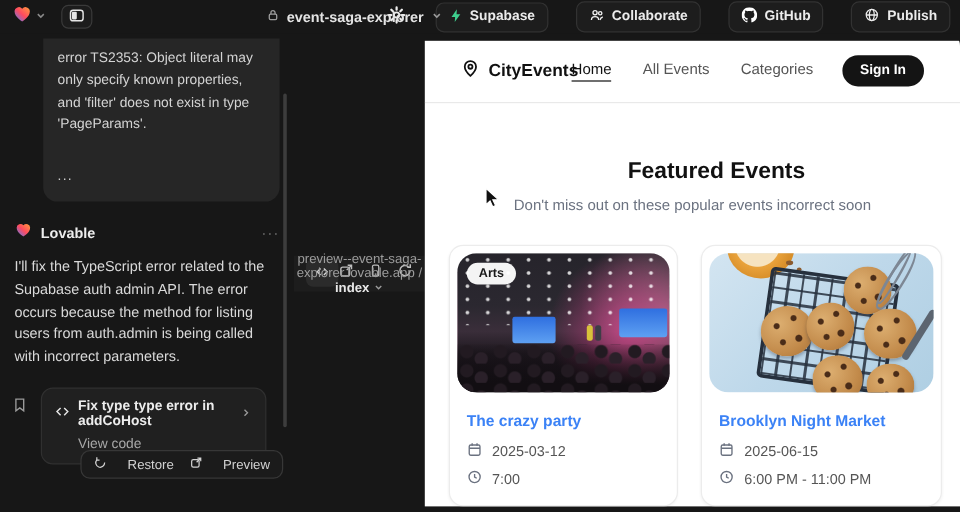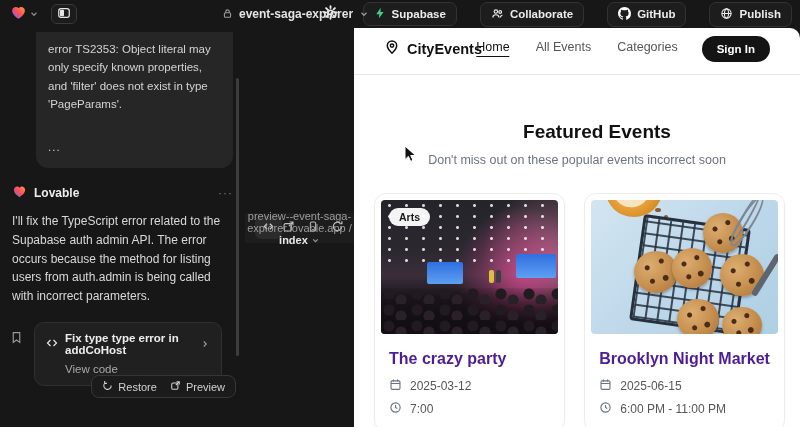--- a/index.html
+++ b/index.html
@@ -35,21 +35,21 @@
   .more-dots { margin-left:auto; color:#7a7a7a; font-size:12px; letter-spacing:1px; }
   .para { margin:9px 2px 0 2px; font-size:12px; line-height:1.57; color:#d9d9d9; }
   .fix-wrap { position:relative; margin:16px 0 0 24px; width:188px; }
   .bookmark { position:absolute; left:-24px; top:8px; color:#9a9a9a; }
   .fix-card { background:#202020; border:1px solid #303030; border-radius:10px; padding:9px 11px 10px; }
   .fix-row1 { display:flex; align-items:center; gap:7px; }
   .fix-title { font-size:11.5px; font-weight:700; color:#ededed; flex:1; }
   .fix-sub { margin:7px 0 0 19px; font-size:11.5px; color:#a8a8a8; }
   .rp-pill { position:absolute; right:-14px; bottom:-12px; display:flex; align-items:center; gap:13px;
     background:#1b1b1b; border:1px solid #373737; border-radius:8px; padding:4px 10px; }
-  .rp-item { display:flex; align-items:flex-end; gap:5px; font-size:11px; color:#d2d2d2; background:none; border:none; }
+  .rp-item { display:flex; align-items:flex-end; gap:17px; font-size:11px; color:#d2d2d2; background:none; border:none; }
   .scroll-thumb { position:absolute; right:6px; top:50px; width:3px; height:278px; background:#3d3d3d; border-radius:2px; }
 
   
   .preview { flex:1; display:flex; border-radius:10px 10px 0 0; overflow:hidden;align-items:center; }
   .chrome { height:30px; background:#1d1d1d; display:flex; align-items:center; padding:0 10px; position:relative; }
   .code-btn { background:#2b2b2b; border:none; border-radius:6px; padding:4px 7px; color:#d5d5d5;
     display:flex; align-items:center; }
   .url { position:absolute; left:0; right:0; text-align:center; font-size:11px; color:#9c9c9c; pointer-events:none; }
   .url b { color:#e8e8e8; font-weight:600; }
   .chrome-right { margin-left:auto; display:flex; align-items:center; gap:12px; color:#bdbdbd; }
@@ -61,25 +61,25 @@
   .nav { position:absolute; left:50%; transform:translateX(-50%); display:flex; gap:26px; }
   .nav a { font-size:12.5px; color:#555; text-decoration:none; }
   .nav a.active { color:#111; font-weight:500; border-bottom:1.5px solid #111; padding-bottom:2px; }
   .signin { margin-left:auto; background:#141414; color:#fff; font-size:11.5px; font-weight:600;
     border:none; border-radius:999px; padding:7px 15px; }
   .hero { text-align:center; margin-top:46px; }
   .hero h1 { font-size:19px; font-weight:700; color:#111;margin-left:40px; }
   .hero p { margin-top:10px; font-size:12.5px; color:#6b7280; }
   .cards { display:grid; grid-template-columns:1fr 1.05fr; gap:19px; padding:0 15px 0 20px; margin-top:26px; }
   .card { background:#fff; border:1px solid #ececec; border-radius:12px; box-shadow:0 1px 2px rgba(0,0,0,.04); overflow:hidden; }
-  .card-img { margin:6px; height:134px; border-radius:4px; overflow:hidden; position:relative; }
+  .card-img { margin:6px; height:116px; border-radius:16px; overflow:hidden; position:relative; }
   .badge { position:absolute; top:8px; left:8px; background:rgba(255,255,255,.95); border-radius:999px;
     padding:3px 10px; font-size:10.5px; font-weight:700; color:#1a1a1a; z-index:5; }
   .card-body { padding:6px 14px 14px; }
-  .card-title { font-size:16px; font-weight:700; color:#4c1d95; margin:4px 0 10px; }
+  .card-title { font-size:13px; font-weight:700; color:#3b82f6; margin:4px 0 10px; }
   .meta { display:flex; align-items:center; gap:8px; font-size:12px; color:#555; margin-top:7px; }
   .meta svg { color:#6b7280; flex:none; }
 
   
   .img-conference { width:100%; height:100%;
     background:
       radial-gradient(circle at 80% 55%, rgba(236,72,153,.65), rgba(236,72,153,0) 42%),
       radial-gradient(circle at 98% 42%, rgba(248,150,190,.5), transparent 38%),
       linear-gradient(180deg,#26242b 0%, #2b2830 38%, #3a2e3a 56%, #1e181f 72%, #110e13 100%); }
   .lights { position:absolute; left:0; top:0; right:0; height:52%; opacity:.85;

